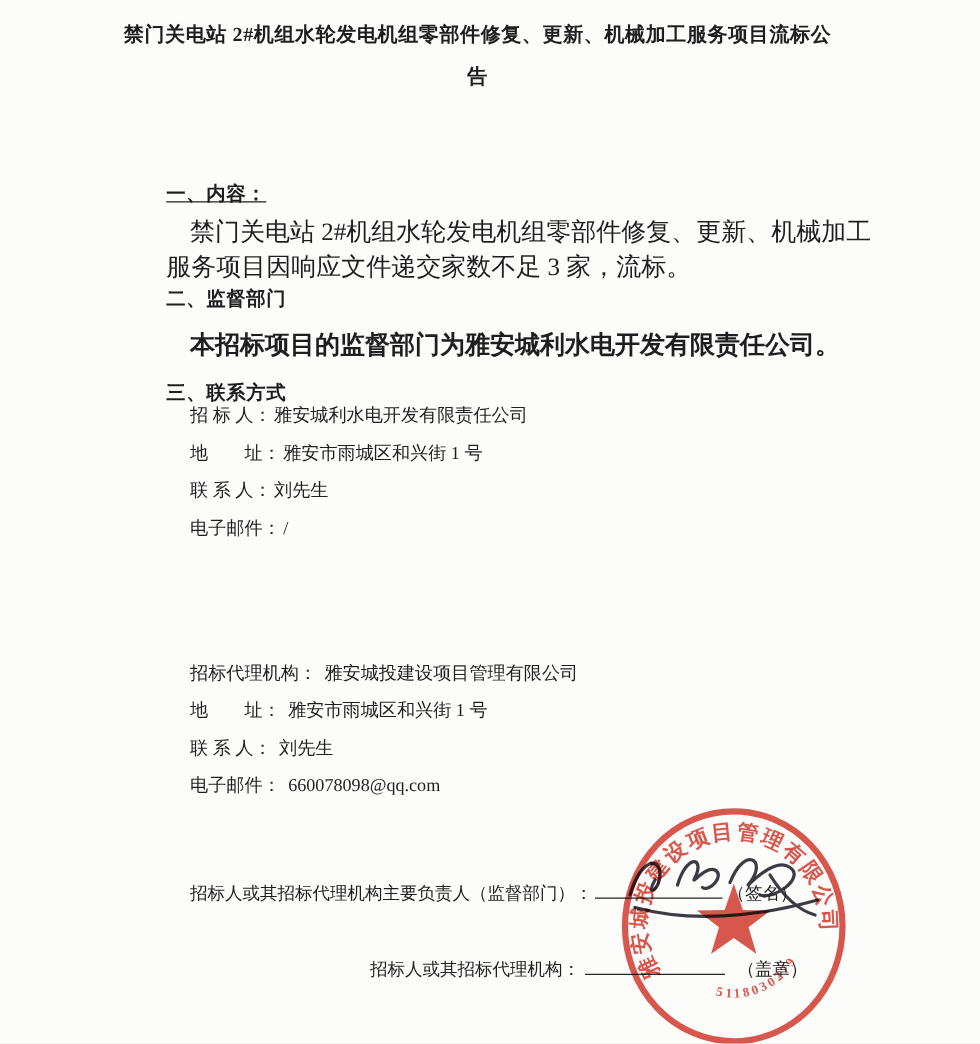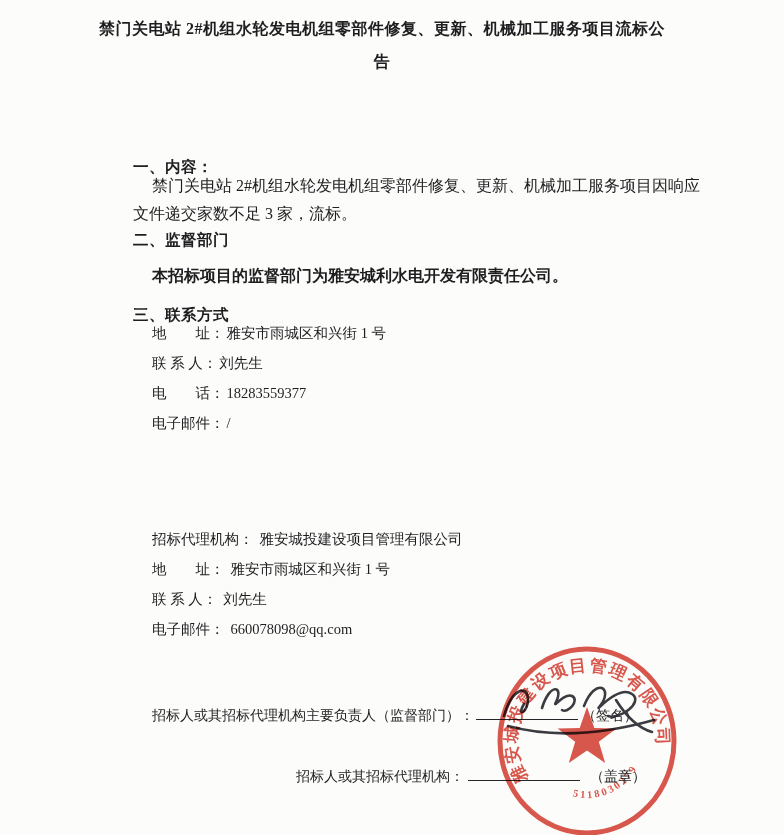--- a/index.html
+++ b/index.html
@@ -17,24 +17,24 @@
     position:absolute;top:12px;left:40px;right:60px;
     text-align:center;font-weight:bold;font-size:16px;line-height:33px;
     letter-spacing:.5px;
   }
   .bid-number{font-weight:normal;font-size:15px;letter-spacing:.3px;}
   
   .heading{
     position:absolute;left:133px;
     font-weight:bold;font-size:15.5px;line-height:21px;letter-spacing:.5px;
   }
-  .h-content{top:156px;}
+  .h-content{top:145px;text-decoration:underline;}
   .h-supervisor{top:229px;}
   .h-contact{top:304px;}
-  .para{position:absolute;font-size:16px;line-height:28px;}
+  .para{position:absolute;font-size:20px;line-height:28px;}
   .p-content{top:172px;left:133px;width:580px;text-indent:19px;}
   .p-supervisor{top:262px;left:152px;width:580px;font-weight:bold;}
   
   .rows{position:absolute;left:152px;font-size:14.5px;}
   .rows-tenderer{top:322px;}
   .rows-agent{top:528px;}
   .row{height:30px;line-height:22px;white-space:nowrap;}
   .row .val{margin-left:2px;}
   .rows-agent .row .val{margin-left:6px;}
   
@@ -63,27 +63,27 @@
   <div class="heading h-content">一、内容：</div>
   <div class="para p-content">禁门关电站 2#机组水轮发电机组零部件修复、更新、机械加工服务项目因响应文件递交家数不足 3 家，流标。</div>
 
   <div class="heading h-supervisor">二、监督部门</div>
   <div class="para p-supervisor">本招标项目的监督部门为雅安城利水电开发有限责任公司。</div>
 
   <div class="heading h-contact">三、联系方式</div>
 
   <div class="rows rows-tenderer">
     <div class="row">
+      <span class="lbl">招 标 人：</span><span class="val">雅安城利水电开发有限责任公司</span>
+    </div>
+    <div class="row">
       <span class="lbl">地　　址：</span><span class="val">雅安市雨城区和兴街 1 号</span>
     </div>
     <div class="row">
       <span class="lbl">联 系 人：</span><span class="val">刘先生</span>
-    </div>
-    <div class="row">
-      <span class="lbl">电　　话：</span><span class="val">18283559377</span>
     </div>
     <div class="row">
       <span class="lbl">电子邮件：</span><span class="val">/</span>
     </div>
   </div>
 
   <div class="rows rows-agent">
     <div class="row">
       <span class="lbl">招标代理机构：</span><span class="val">雅安城投建设项目管理有限公司</span>
     </div>

